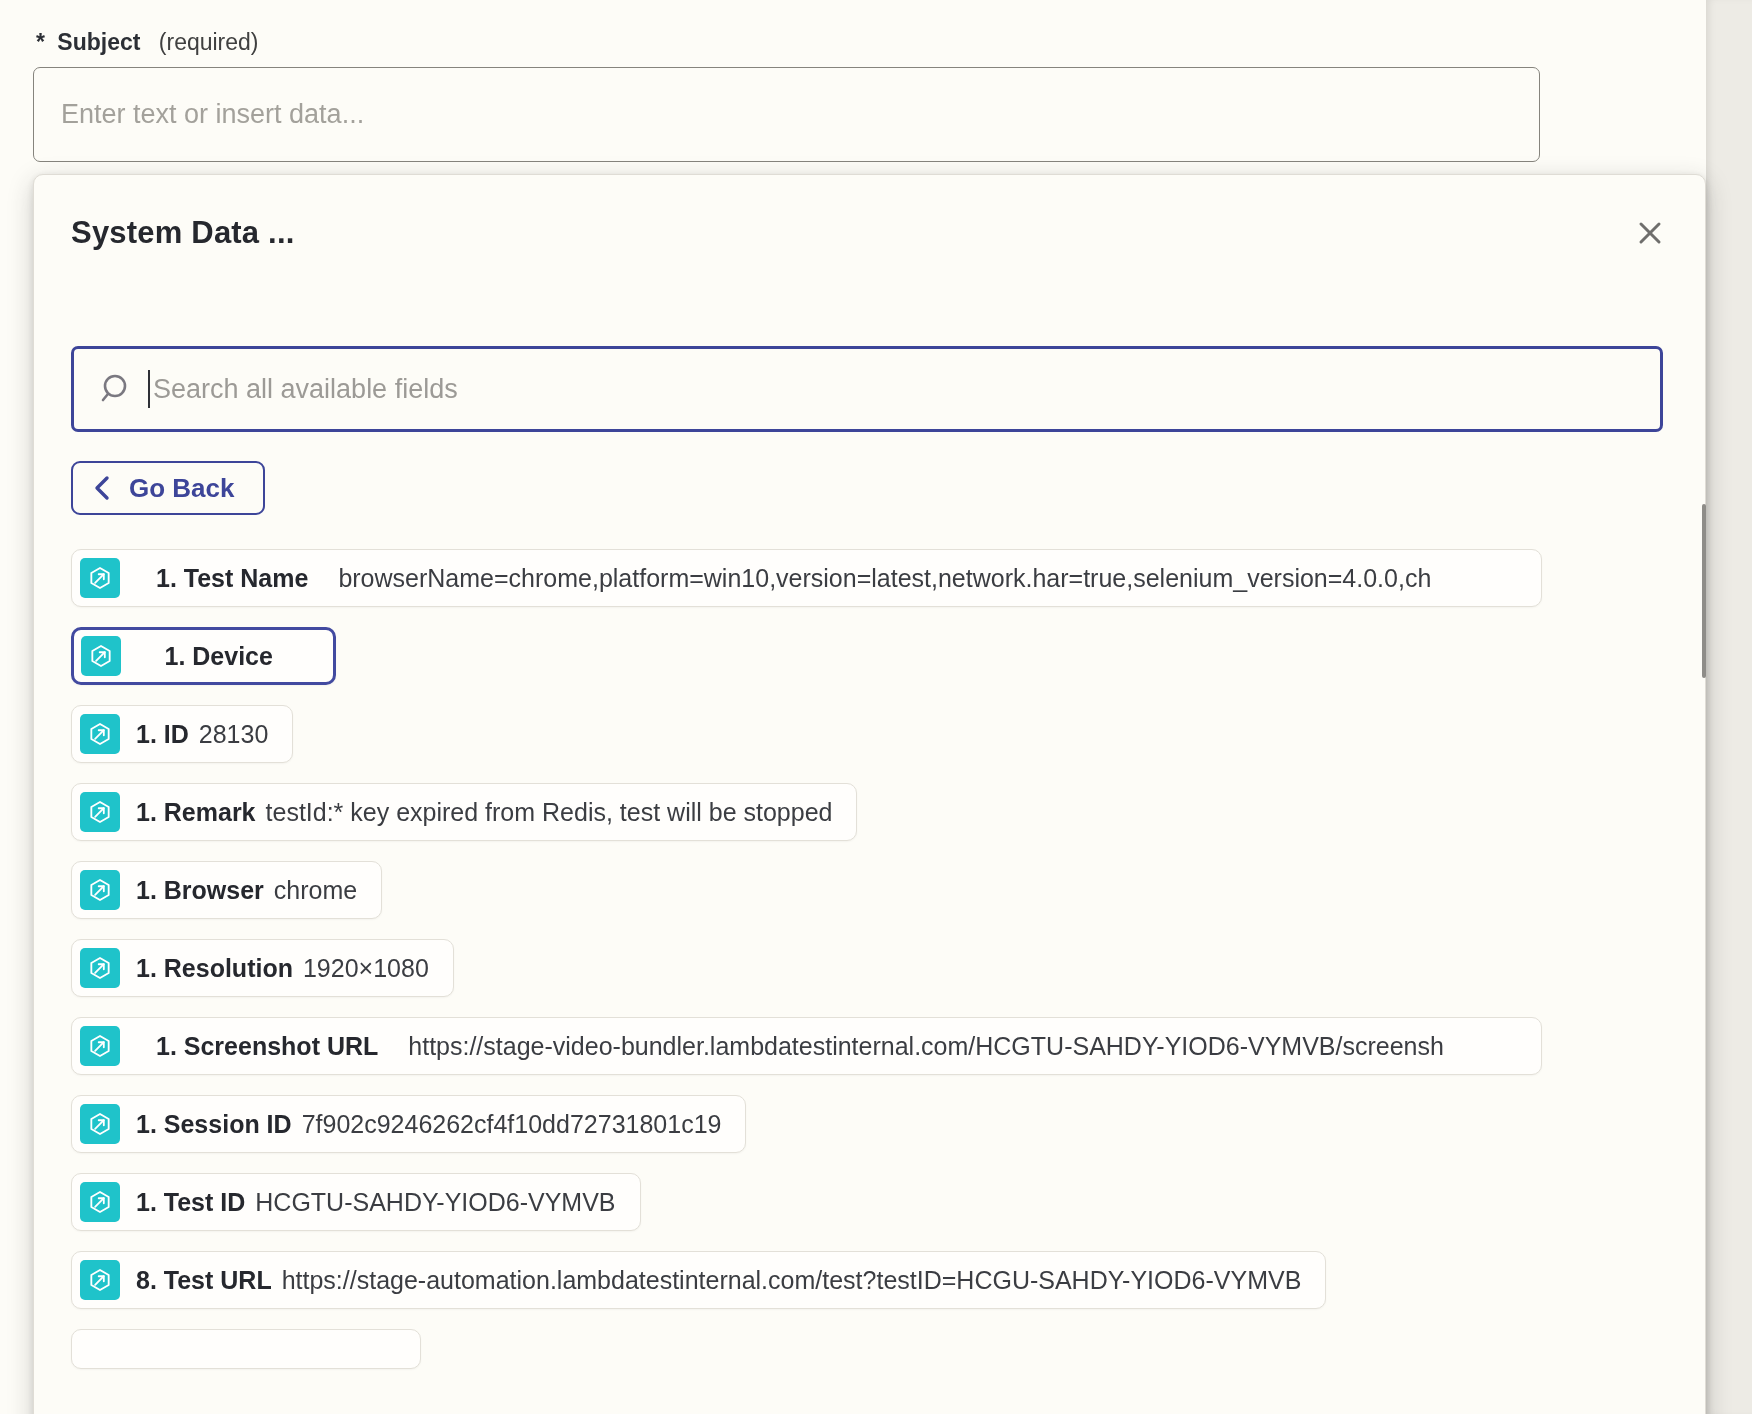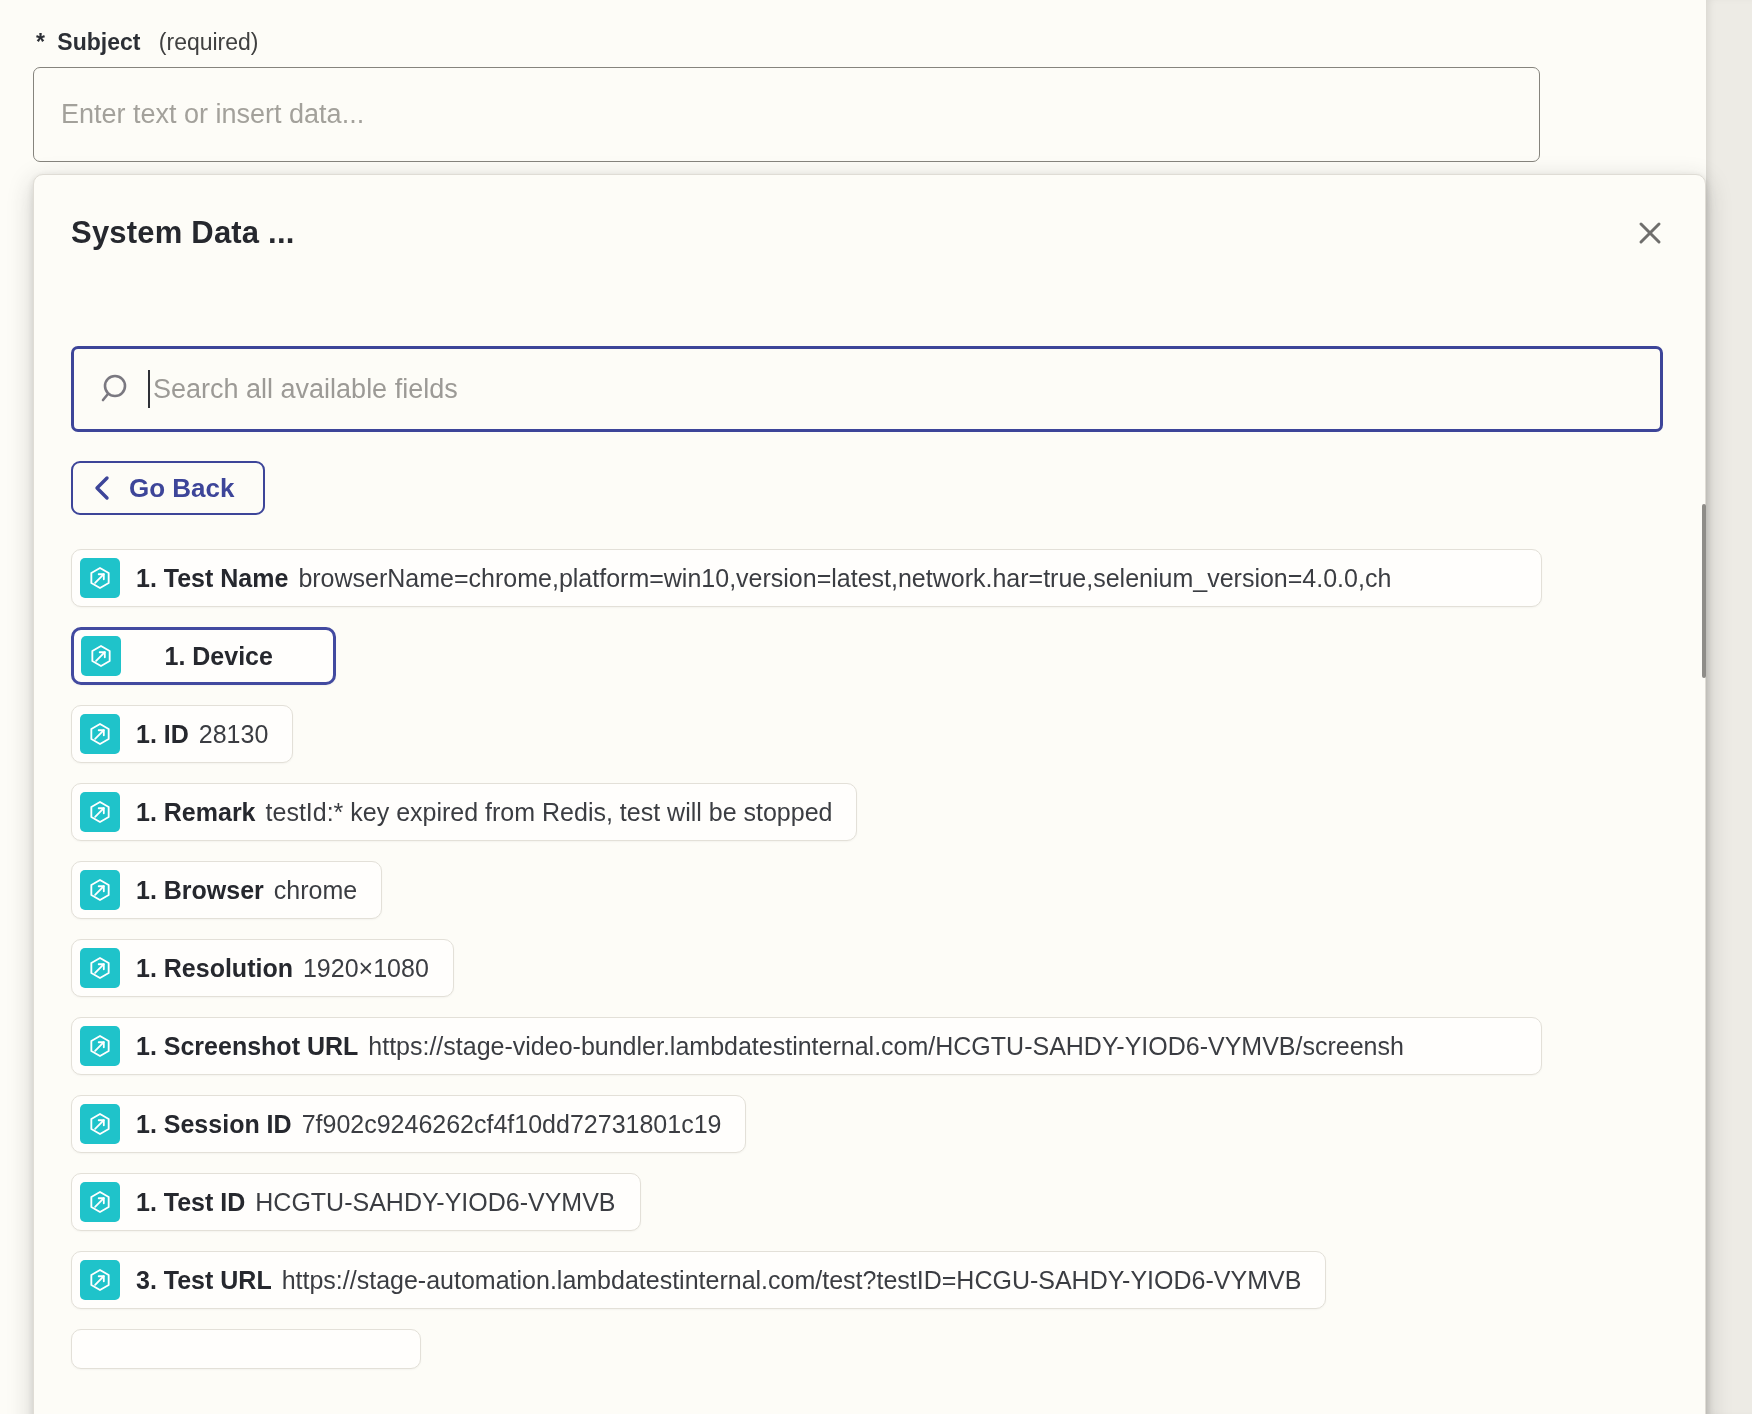--- a/index.html
+++ b/index.html
@@ -63,21 +63,21 @@
   
   .fields-list{ position:absolute; left:37px; top:374px; width:1592px; }
   .chip{
     display:flex; align-items:center; width:max-content; max-width:1592px;
     height:58px; margin-bottom:20px;
     background:#fffefc; border:1.5px solid var(--chip-border,#e3e0d8); border-radius:10px;
     padding:0 24px 0 8px; cursor:pointer;
     box-shadow:0 1px 2px rgba(0,0,0,.04);
     white-space:nowrap; overflow:hidden;
   }
-  .chip.full{ width:1471px; }
+  .chip.full{ width:1471px;gap:20px; }
   .chip.selected{ border:3px solid #424aa0; padding:0 22.5px 0 6.5px;gap:28px; }
   .chip .lt-icon{
     flex:0 0 auto; width:40px; height:40px; border-radius:5px;
     background:var(--brand-teal,#1fc3ca);
     display:flex; align-items:center; justify-content:center; margin-right:16px;
   }
   .chip .chip-label{ font-size:25px; font-weight:700; color:#26282e; margin-right:10px; }
   .chip .chip-value{ font-size:25px; font-weight:400; color:#3b3d42; }
   .chip.partial{ width:350px; height:40px; margin:0; }
   .partial-wrap{ height:6px; overflow:visible; }
@@ -232,21 +232,21 @@
     <span class="chip-value">HCGTU-SAHDY-YIOD6-VYMVB</span>
   </div>
       <div class="chip">
     <span class="lt-icon">
       <svg width="26" height="26" viewBox="0 0 24 24" fill="none" stroke="#ffffff" stroke-width="1.7" stroke-linecap="round" stroke-linejoin="round">
         <path d="M12 2.8 L20 7.4 L20 16.6 L12 21.2 L4 16.6 L4 7.4 Z"></path>
         <path d="M7.5 16.5 L15.5 8.5"></path>
         <polyline points="10.8,8.5 15.5,8.5 15.5,13.2"></polyline>
       </svg>
     </span>
-    <span class="chip-label">3. Test URL</span>
+    <span class="chip-label">8. Test URL</span>
     <span class="chip-value">https://stage-automation.lambdatestinternal.com/test?testID=HCGU-SAHDY-YIOD6-VYMVB</span>
   </div>
       <div class="partial-wrap">
         <div class="chip partial"></div>
       </div>
     </div>
 
   <div class="scroll-thumb"></div>
 </div>
 

